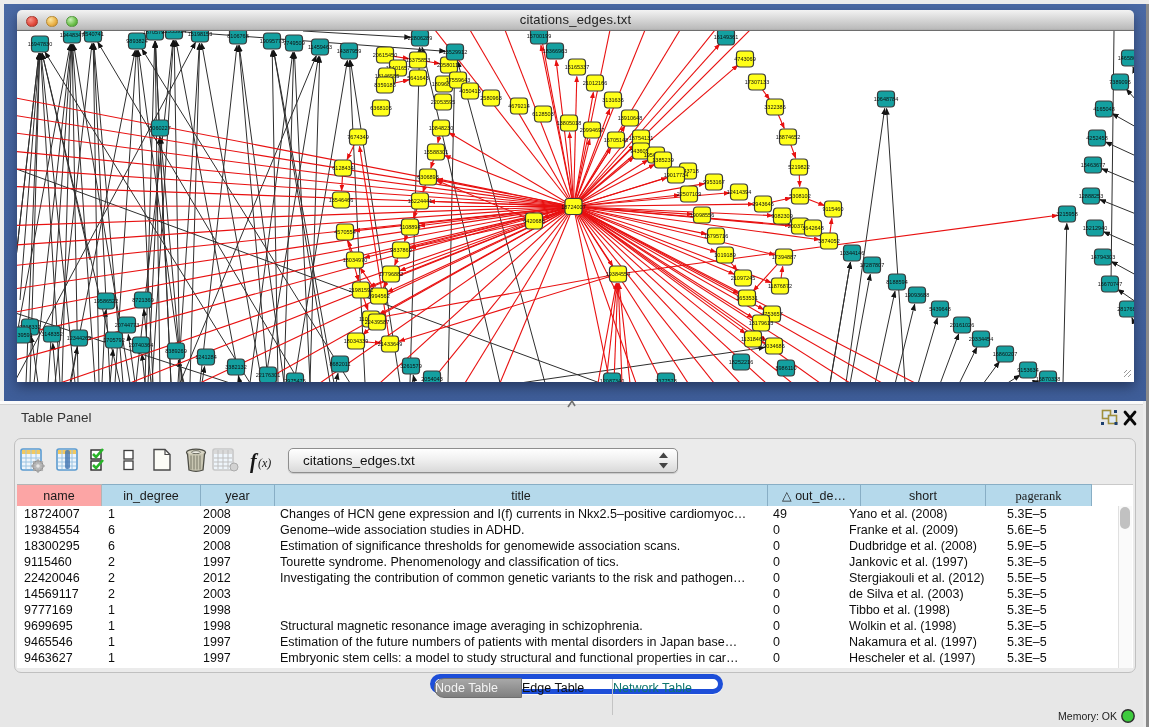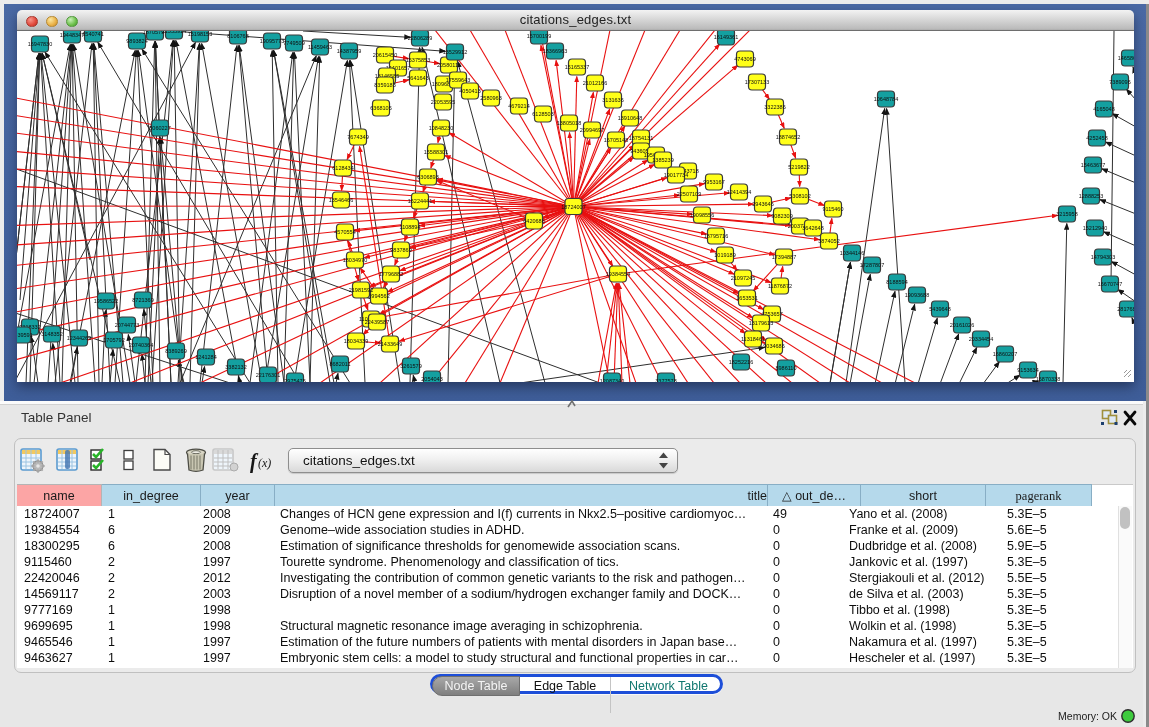--- a/index.html
+++ b/index.html
@@ -13,21 +13,21 @@
 #paneltop{position:absolute;left:0;top:0;width:100%;height:4px;background:#fbfbfb;border-bottom:1px solid #d2d2d2}
 #ptitle{position:absolute;left:21px;top:9px;font-size:13.5px;color:#333}
 #container{position:absolute;left:14px;top:37px;width:1122px;height:235px;background:#ebebeb;border:1px solid #c0c0c0;border-radius:7px}
 #combo{position:absolute;left:288px;top:47px;width:390px;height:25px;border:1px solid #8e8e8e;border-radius:5px;background:linear-gradient(#ffffff,#f0f0f0 45%,#d9d9d9);box-shadow:0 1px 1px rgba(0,0,0,.15)}
 #combo span{position:absolute;left:14px;top:4px;font-size:13.5px;color:#111}
 #thead{position:absolute;left:17px;top:83px;height:22px}
 .hc{position:absolute;top:0;height:22px;background:#b5d9eb;border-right:1px solid #88aec5;border-top:1px solid #88aec5;font-size:12.5px;color:#1a1a1a;text-align:center;line-height:22px}
 #tbody{position:absolute;left:17px;top:105px;width:1116px;height:162px;background:#fff;font-size:12.5px;color:#0d0d0d}
 .row{position:absolute;height:16px;line-height:16px;white-space:nowrap}
 .cell{position:absolute;top:0}
-#tabs{position:absolute;left:430px;top:273px;width:293px;height:20px;border:3px solid #1d4ed8;border-radius:10px;background:#fff;font-size:12.5px;line-height:19px;text-align:center;box-shadow:0 1px 0 rgba(255,255,255,.7)}
+#tabs{position:absolute;left:430px;top:273px;width:293px;height:20px;border:5px solid #1d4ed8;border-radius:10px;background:#fff;font-size:12.5px;line-height:19px;box-shadow:0 1px 0 rgba(255,255,255,.7)}
 #seg1{position:absolute;left:-1px;top:-1px;width:88px;height:20px;border-radius:10px 0 0 10px;background:linear-gradient(#a8a8a8,#7f7f7f);border:1px solid #6f6f6f;color:#f4f4f4}
 #seg2{position:absolute;left:87px;top:0;width:90px;height:27px;color:#111}
 #seg3{position:absolute;left:177px;top:0;width:116px;height:36px;border-left:1px solid #c4c4c4;color:#0f766e}
 #statustxt{position:absolute;right:26px;top:309px;font-size:10.5px;color:#222}
 </style></head><body>
 <div id="stage">
 <div id="desktop"></div>
 <div id="rstrip"></div>
 <div id="win">
       <div id="titlebar"><span>citations_edges.txt</span><div class="tl" style="left:9px;background:radial-gradient(circle at 35% 30%,#f7958a,#e1493c 60%,#b33227);border:1px solid #a8352b"></div><div class="tl" style="left:29px;background:radial-gradient(circle at 35% 30%,#fbe7a0,#e9b147 60%,#c1882c);border:1px solid #b5872f"></div><div class="tl" style="left:49px;background:radial-gradient(circle at 35% 30%,#c9f0b9,#6cc04a 60%,#459331);border:1px solid #50963a"></div></div>
@@ -919,21 +919,21 @@
         <span>citations_edges.txt</span>
         <svg width="11" height="17" style="position:absolute;right:8px;top:3px">
           <path d="M5.5,0.5 L10,6 L1,6 z" fill="#444"></path>
           <path d="M5.5,16.5 L10,11 L1,11 z" fill="#444"></path>
         </svg>
       </div>
       <div id="thead">
         <div class="hc" style="left:0px;width:85px;background:#fca5a5;border-right-color:#b4b4b4;border-top-color:#b4b4b4;">name</div>
         <div class="hc" style="left:85px;width:99px;">in_degree</div>
         <div class="hc" style="left:184px;width:74px;">year</div>
-        <div class="hc" style="left:258px;width:493px;text-align:right;">title</div>
+        <div class="hc" style="left:258px;width:493px;">title</div>
         <div class="hc" style="left:751px;width:93px;">△ out_de…</div>
         <div class="hc" style="left:844px;width:125px;">short</div>
         <div class="hc" style="left:969px;width:106px;font-family:Liberation Serif, serif;">pagerank</div>
         <div class="hc" style="left:1075px;width:41px;background:#fff;border-right:none;border-top-color:#c9c9c9"></div>
       </div>
       <div id="tbody">
         <div class="row" style="top:0px;left:0;width:1116px">
           <span class="cell" style="left:7px">18724007</span>
           <span class="cell" style="left:91px">1</span>
           <span class="cell" style="left:186px">2008</span>
@@ -975,21 +975,20 @@
           <span class="cell" style="left:186px">2012</span>
           <span class="cell" style="left:263px">Investigating the contribution of common genetic variants to the risk and pathogen…</span>
           <span class="cell" style="left:756px">0</span>
           <span class="cell" style="left:832px">Stergiakouli et al. (2012)</span>
           <span class="cell" style="left:990px">5.5E–5</span>
         </div>
         <div class="row" style="top:80px;left:0;width:1116px">
           <span class="cell" style="left:7px">14569117</span>
           <span class="cell" style="left:91px">2</span>
           <span class="cell" style="left:186px">2003</span>
-          <span class="cell" style="left:263px">Disruption of a novel member of a sodium/hydrogen exchanger family and DOCK…</span>
           <span class="cell" style="left:756px">0</span>
           <span class="cell" style="left:832px">de Silva et al. (2003)</span>
           <span class="cell" style="left:990px">5.3E–5</span>
         </div>
         <div class="row" style="top:96px;left:0;width:1116px">
           <span class="cell" style="left:7px">9777169</span>
           <span class="cell" style="left:91px">1</span>
           <span class="cell" style="left:186px">1998</span>
           <span class="cell" style="left:756px">0</span>
           <span class="cell" style="left:832px">Tibbo et al. (1998)</span>

